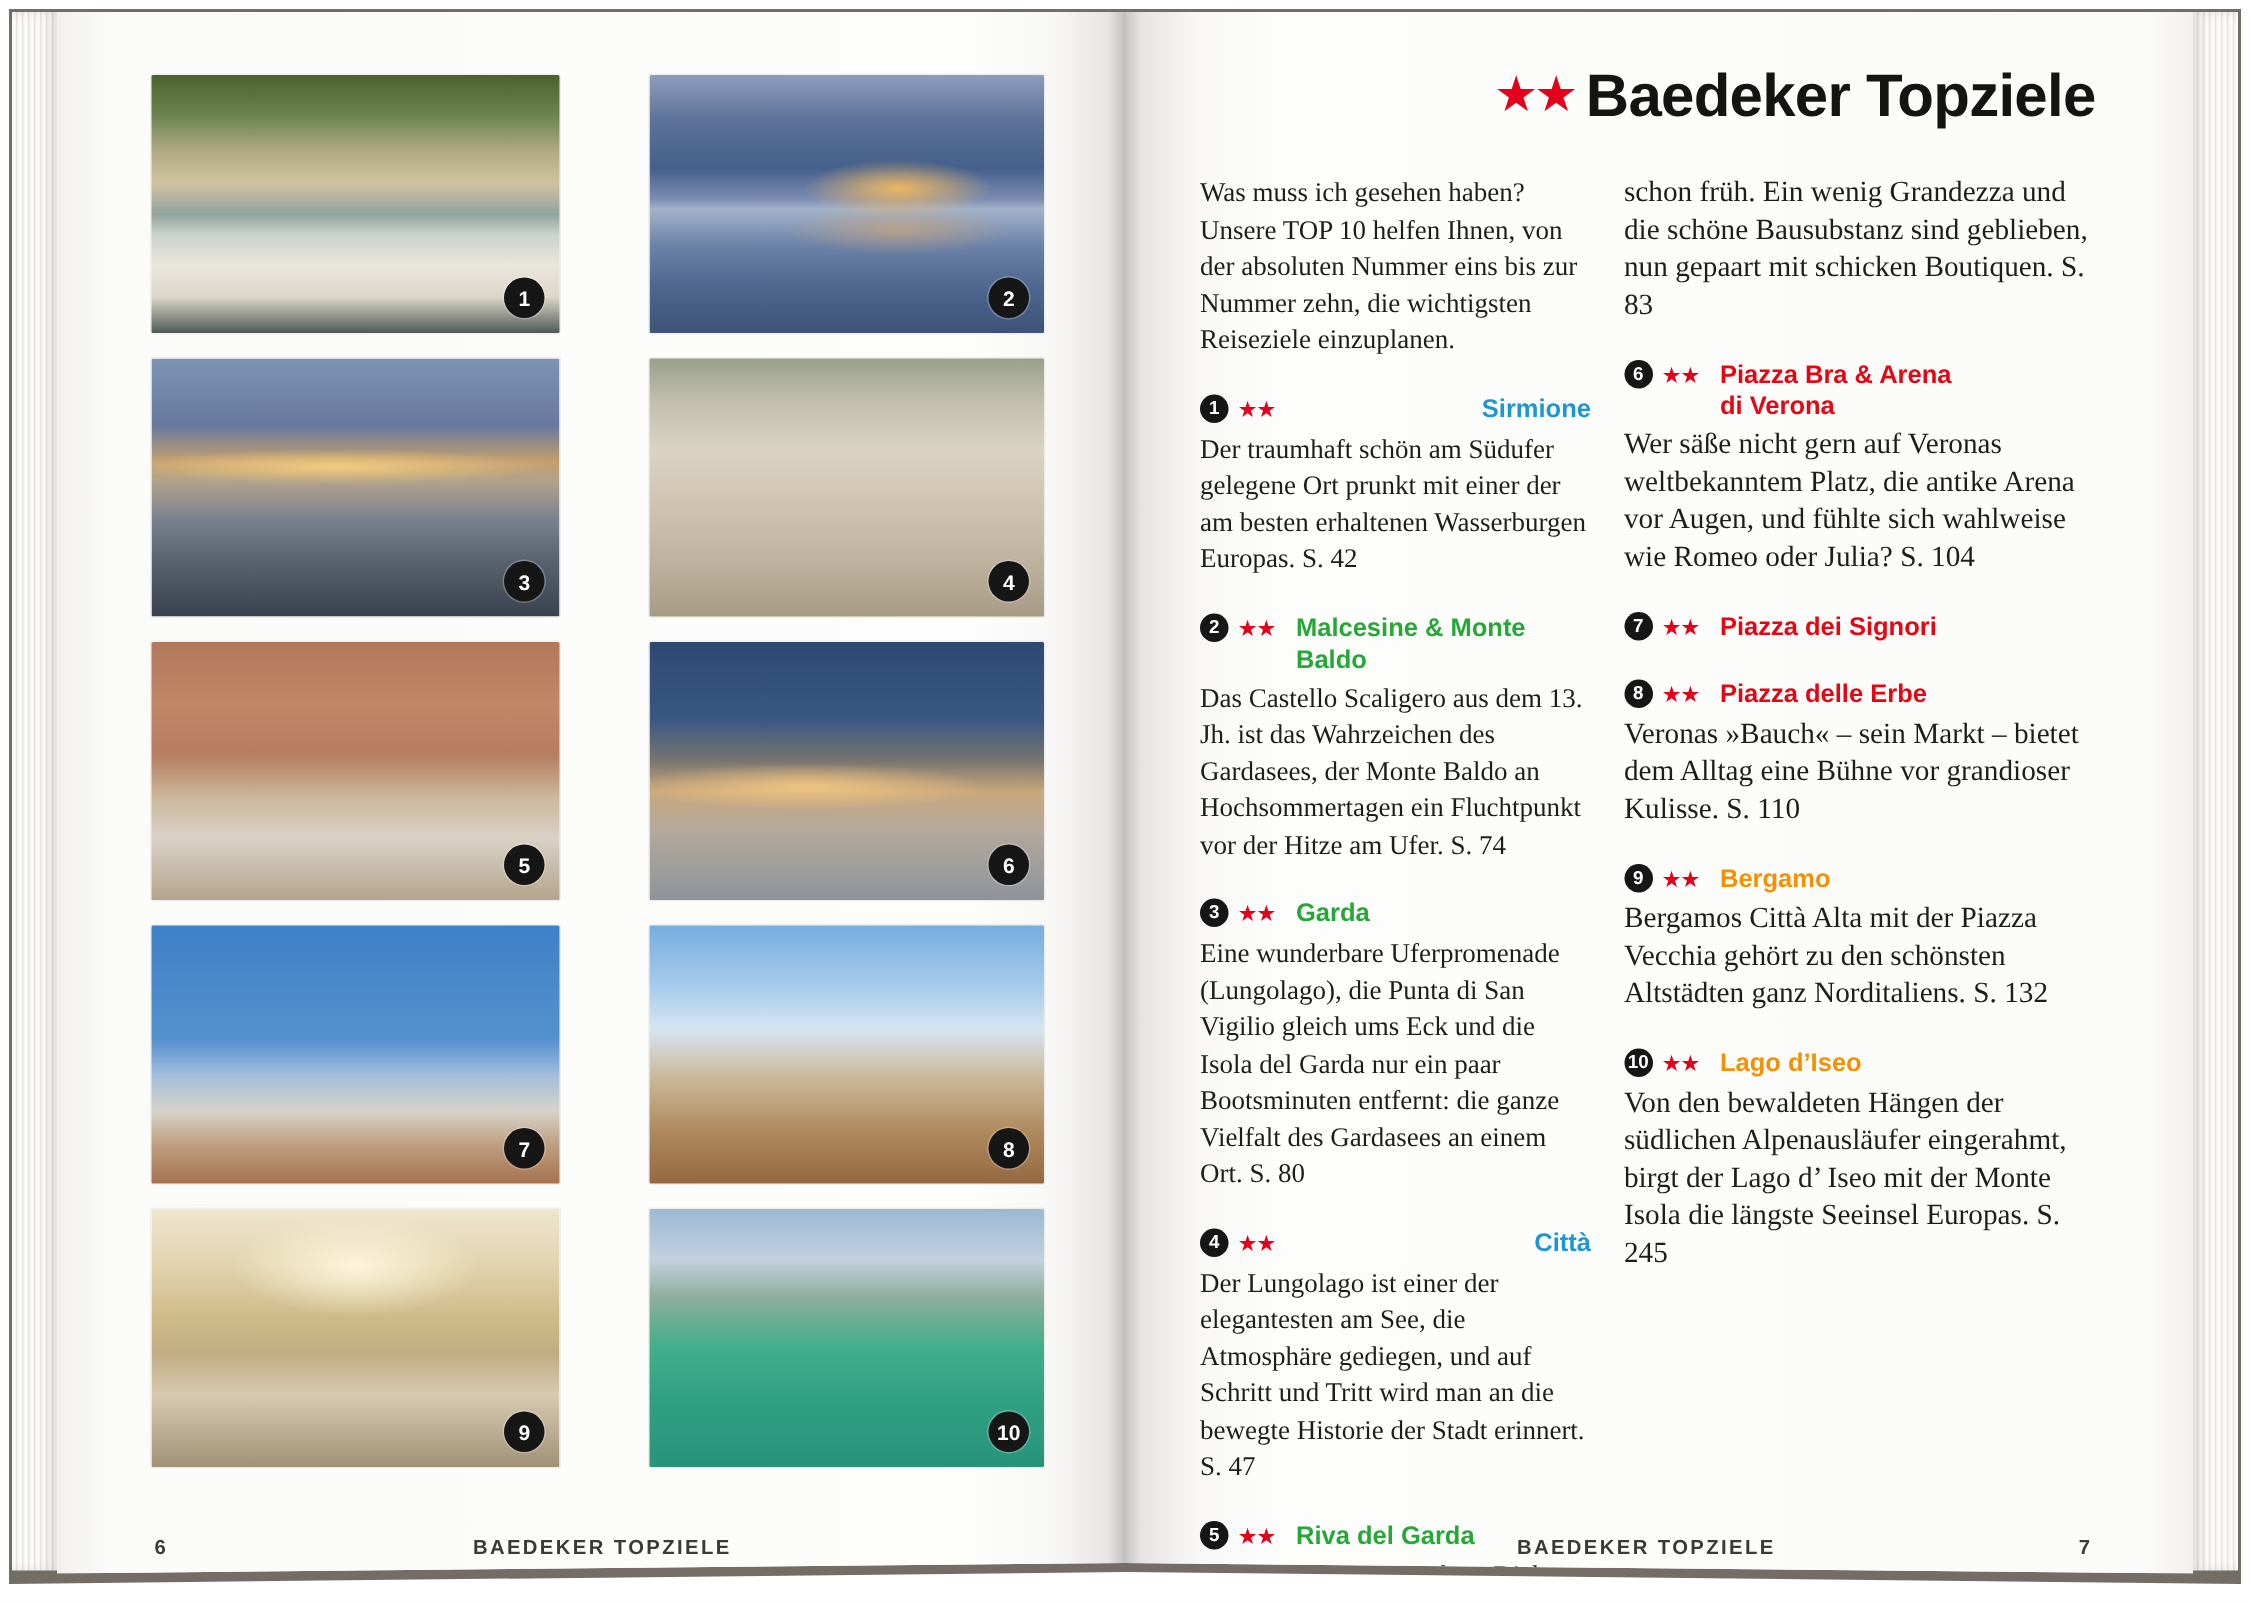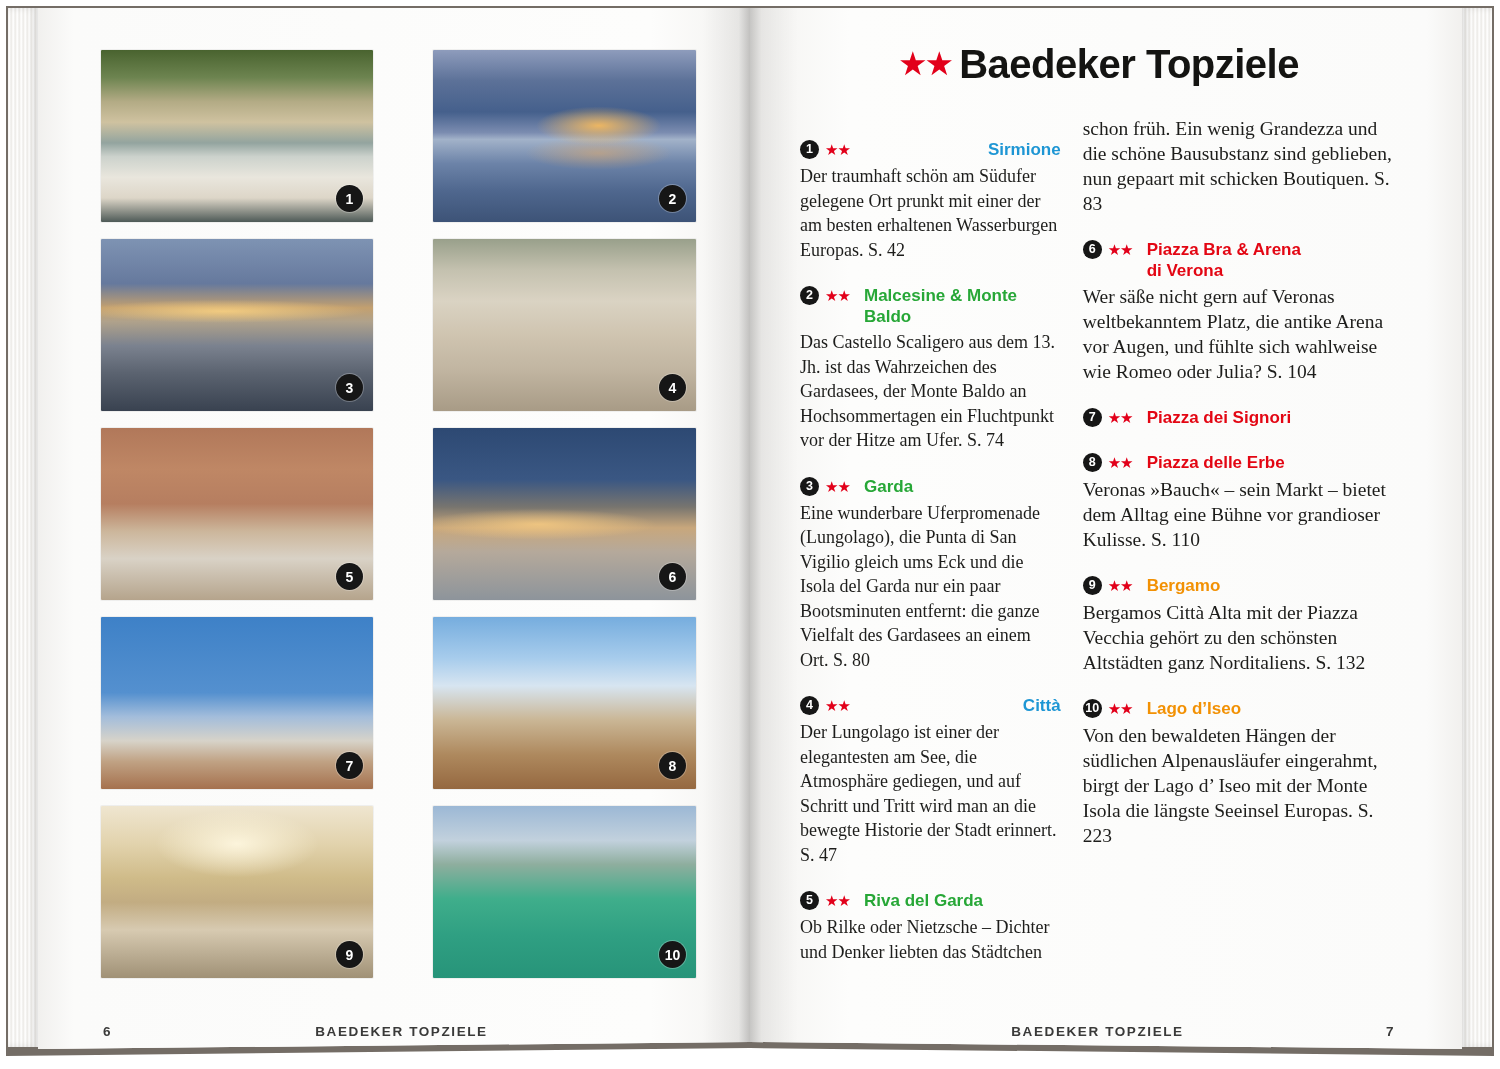--- a/index.html
+++ b/index.html
@@ -53,21 +53,21 @@
           letter-spacing:1.6px;color:#3a3a39;font-weight:bold;}
   .footer-left{left:63px;right:48px;}
   .footer-right{left:48px;right:65px;}
   .footer .flabel{position:absolute;left:0;right:0;text-align:center;}
   .footer .fnum{position:absolute;}
   .footer-left .fnum{left:2px;}
   .footer-right .fnum{right:2px;}
 
   
   .rp-inner{position:absolute;left:50px;right:65px;top:0;}
-  .title{margin:34px 0 0 0;text-align:center;font-family:"Liberation Sans",sans-serif;
+  .title{margin:34px 0 0 0;text-align:right;font-family:"Liberation Sans",sans-serif;
          font-size:40px;font-weight:bold;letter-spacing:-0.5px;color:#141412;line-height:1.1;}
   .title-stars{color:var(--star-red,#e2001a);font-size:33px;letter-spacing:-3px;
                vertical-align:3px;margin-right:8px;font-family:"DejaVu Sans",sans-serif;}
   .cols{display:flex;margin-top:30px;}
   .col1{width:262px;font-size:18px;line-height:24.5px;}
   .col2{width:316px;margin-left:22px;font-size:19.5px;line-height:25px;}
   .intro,.bodytext{margin:0;}
   .item{margin-top:23px;}
   .item-head{display:grid;grid-template-columns:25px 39px 1fr;align-items:start;
              font-family:"Liberation Sans",sans-serif;font-weight:bold;font-size:17px;line-height:21px;
@@ -130,20 +130,21 @@
           <span class="flabel">BAEDEKER TOPZIELE</span>
         </div>
       </div>
 
       <div class="page page-right">
         <div class="rp-inner">
           <h1 class="title"><span class="title-stars">★★</span><span>Baedeker Topziele</span></h1>
 
           <div class="cols">
             <div class="col1">
+              <p class="intro">Was muss ich gesehen haben? Unsere TOP 10 helfen Ihnen, von der absoluten Nummer eins bis zur Nummer zehn, die wichtigsten Reiseziele einzuplanen.</p>
 
               <div class="item">
                 <div class="item-head">
                   <span class="badge">1</span>
                   <span class="stars">★★</span>
                   <span class="iname c-blue">
                       <span>Sirmione</span>
                     </span>
                 </div>
                 <div class="bodytext">Der traumhaft schön am Südufer gelegene Ort prunkt mit einer der am besten erhaltenen Wasserburgen Europas. S. 42</div>
@@ -242,21 +243,21 @@
               </div>
 
               <div class="item">
                 <div class="item-head">
                   <span class="badge">10</span>
                   <span class="stars">★★</span>
                   <span class="iname c-orange">
                       <span>Lago d’Iseo</span>
                     </span>
                 </div>
-                <div class="bodytext">Von den bewaldeten Hängen der südlichen Alpenausläufer eingerahmt, birgt der Lago d’ Iseo mit der Monte Isola die längste Seeinsel Europas. S. 223</div>
+                <div class="bodytext">Von den bewaldeten Hängen der südlichen Alpenausläufer eingerahmt, birgt der Lago d’ Iseo mit der Monte Isola die längste Seeinsel Europas. S. 245</div>
               </div>
             </div>
           </div>
         </div>
 
         <div class="footer footer-right">
           <span class="flabel">BAEDEKER TOPZIELE</span>
           <span class="fnum">7</span>
         </div>
       </div>

